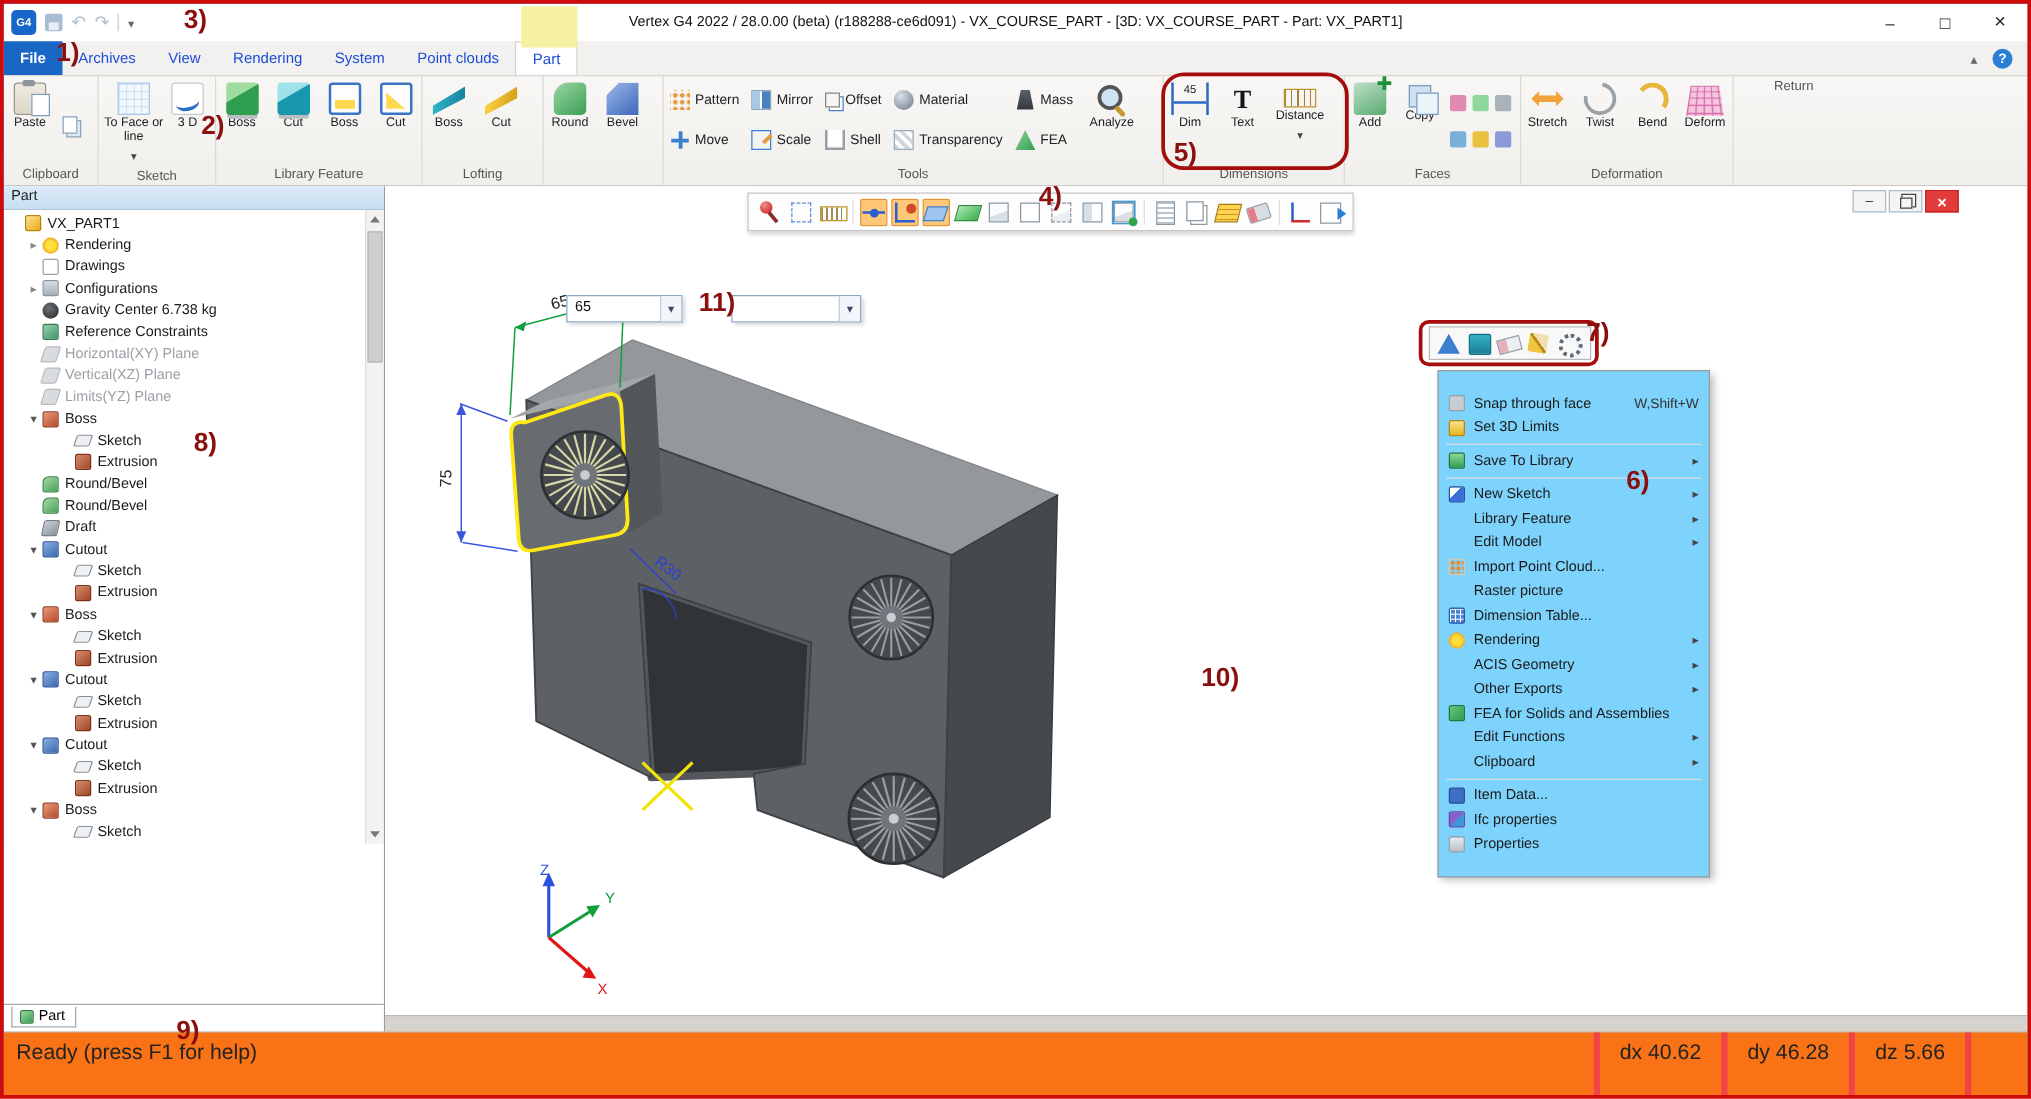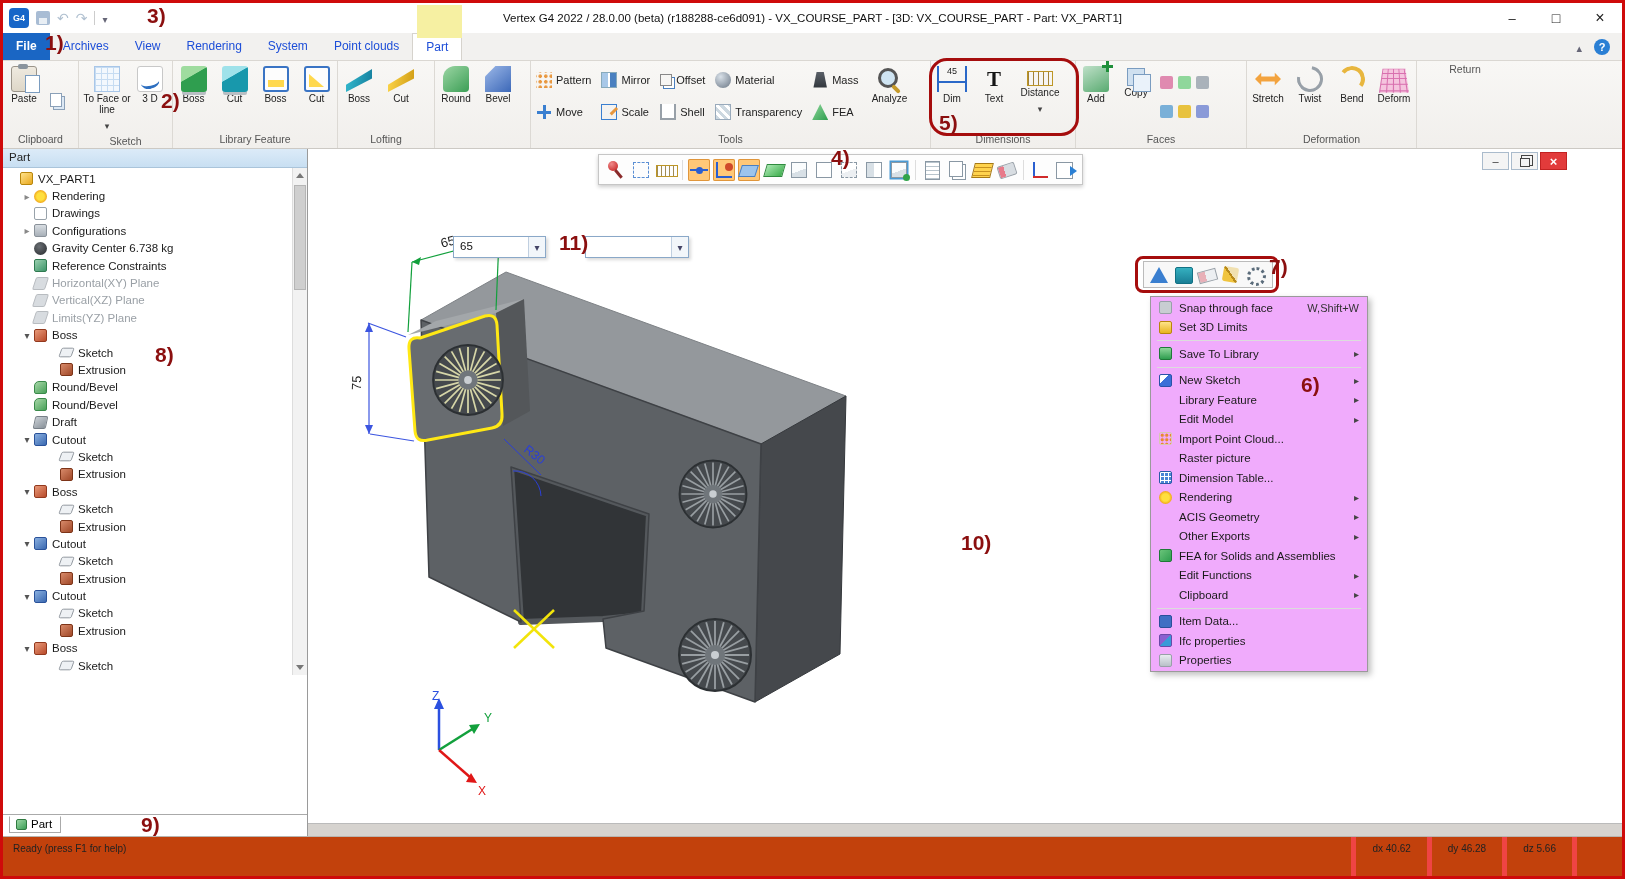--- a/index.html
+++ b/index.html
@@ -223,22 +223,22 @@
   .gi{width:20px;height:20px;position:relative;flex:none}
   .gi-cone{width:0;height:0;border-left:9px solid transparent;border-right:9px solid transparent;
            border-bottom:16px solid #3a7fd0;margin:2px 1px}
   .gi-lib::before{content:"";position:absolute;left:2px;top:2px;width:16px;height:15px;
                   background:linear-gradient(#35b0c0,#1a7f96);border-radius:2px;border:1px solid #127184}
   .gi-eraser::before{content:"";position:absolute;left:1px;top:5px;width:17px;height:10px;
                      background:linear-gradient(90deg,#e8b0b8 40%,#eceff2 40%);border:1px solid #98a0a8;transform:rotate(-15deg)}
   .gi-brush::before{content:"";position:absolute;left:2px;top:2px;width:15px;height:15px;border-radius:2px;
                     background:linear-gradient(45deg,#f0c43e 45%,#b88a1a 45% 55%,#f0e0b0 55%);transform:rotate(10deg)}
   .gi-gear::before{content:"";position:absolute;left:2px;top:2px;width:13px;height:13px;border:3px dotted #5a6b7a;border-radius:50%}
-  .cmenu{position:absolute;left:1147px;top:293px;width:218px;background:#f0abfc;border:1px solid #9a9a9a;
-         box-shadow:3px 3px 6px rgba(0,0,0,.25);padding:1px 0;z-index:40}
+  .cmenu{position:absolute;left:1147px;top:293px;width:218px;background:#7dd3fc;border:1px solid #9a9a9a;
+         box-shadow:3px 3px 6px rgba(0,0,0,.25);padding:16px 0;z-index:40}
   .citem{display:flex;align-items:center;height:19.5px;padding:0 8px;font-size:11.5px;color:#1a1a1a}
   .mi{width:13px;height:13px;margin-right:7px;flex:none;border-radius:2px}
   .mi-blank{visibility:hidden}
   .mi-snap{background:#c8cdd2;border:1px solid #98a0a8}
   .mi-limits{background:linear-gradient(#ffe38a,#e8b41f);border:1px solid #b8860b}
   .mi-savelib{background:linear-gradient(#8fd79b,#2f9e4f);border:1px solid #1f7a38}
   .mi-sketch{background:linear-gradient(135deg,#fff 40%,#3a6fd8 40%);border:1px solid #2a52a8}
   .mi-pcloud{background-image:radial-gradient(circle,#e8892e 1.5px,transparent 2px);background-size:4.5px 4.5px;border:1px solid #d8c8b0}
   .mi-dimtable{background:#4a84d4;border:1px solid #2a5aa8;
                background-image:linear-gradient(#fff 1px,transparent 1px),linear-gradient(90deg,#fff 1px,transparent 1px);
@@ -247,21 +247,21 @@
   .mi-fea{background:linear-gradient(135deg,#6ac47a,#2f9e4f);border:1px solid #1f7a38}
   .mi-item{background:#3f6fc4;border:1px solid #2a4f9a}
   .mi-ifc{background:linear-gradient(135deg,#8a5fd0 50%,#3a9ad8 50%);border:1px solid #6a4aa8}
   .mi-props{background:linear-gradient(#e8ecf0,#b8c0c8);border:1px solid #98a0a8}
   .clabel{flex:1;white-space:nowrap}
   .cshort{color:#333;margin-left:8px;font-size:11px;white-space:nowrap}
   .csub::after{content:"\25B8";color:#444;margin-left:8px;font-size:10px}
   .csep{height:1px;background:#dcdcdc;margin:3px 6px}
 
   
-  .statusbar{height:40px;background:#c2410c;border-top:1px solid #b8b5b0;display:flex;font-size:10px;color:#222;flex:none}
+  .statusbar{height:51px;background:#f97316;border-top:1px solid #b8b5b0;display:flex;font-size:17px;color:#222;flex:none}
   .sleft{flex:1;padding:6px 10px}
   .sseg{border-left:5px solid #ef4444;padding:6px 16px 0;white-space:nowrap}
   .sseg.empty{width:50px}
 
   
   .anno{position:absolute;color:#8b0f0f;font-weight:bold;font-size:21px;z-index:70;pointer-events:none}
   .anno-box{position:absolute;border:3px solid #a50d0d;z-index:60;pointer-events:none}
   .box-dim{left:926px;top:55px;width:150px;height:78px;border-radius:18px}
   .box-mtb{left:1132px;top:253px;width:144px;height:37px;border-radius:8px}
   .part-marker{position:absolute;left:414px;top:2px;width:45px;height:33px;background:#f6f0a2;z-index:50;pointer-events:none}
@@ -447,21 +447,21 @@
         </div>
         <div class="rbtn" style="width:50px">
           <span class="ri ri-dist"></span>
           <span class="rlab">Distance</span>
           <span class="ddca"></span>
         </div>
       </div>
       <div class="glabel">Dimensions</div>
     </div>
 
-    <div class="rgroup" style="width:171px">
+    <div class="rgroup" style="width:141px">
       <div class="rbtns">
         <div class="rbtn" style="width:40px">
           <span class="ri ri-addface"></span>
           <span class="rlab">Add</span>
         </div>
         <div class="rbtn" style="width:40px">
           <span class="ri ri-copyface"></span>
           <span class="rlab">Copy</span>
         </div>
         <div class="faces-grid">

